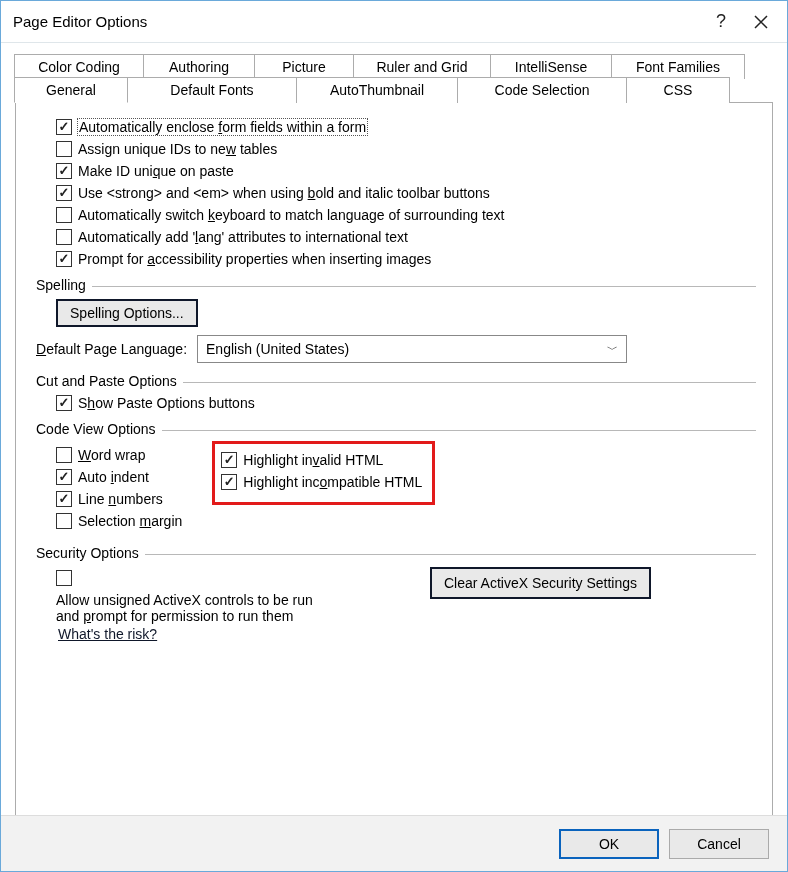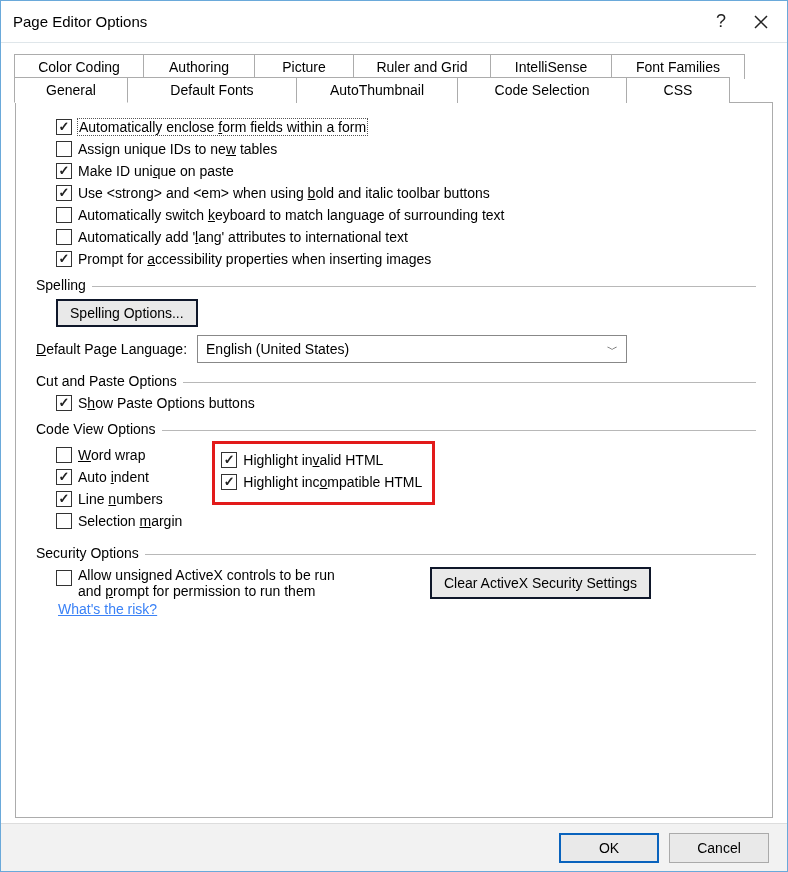--- a/index.html
+++ b/index.html
@@ -166,29 +166,29 @@
     padding: 4px 10px 6px 6px;
     margin-top: -2px;
   }
   .securityrow {
     display: flex;
     align-items: flex-start;
     gap: 14px;
     margin-top: 4px;
   }
   .link {
-    color: #3b82f6;
+    color: #0f172a;
     text-decoration: underline;
     cursor: pointer;
     display: inline-block;
     margin-top: 2px;
     margin-left: 22px;
   }
   .footer {
-    height: 48px;
+    height: 56px;
     background: #f2f2f2;
     border-top: 1px solid #ddd;
     display: flex;
     justify-content: flex-end;
     align-items: center;
     gap: 10px;
     padding: 0 18px;
   }
   .fbtn {
     width: 100px;
@@ -331,21 +331,21 @@
             </div>
           </div>
         </div>
 
         <div class="group">
           <div class="group-head">
             <span>Security Options</span>
             <span class="gline"></span>
           </div>
           <div class="securityrow" style="margin-left:20px;">
-            <div style="display:flex; gap:6px; align-items:flex-start; width:360px;">
+            <div style="display:flex; gap:6px; align-items:flex-start; width:360px;flex-direction:column;">
               <span class="checkbox" style="margin-top:3px;"></span>
               <span class="label" style="white-space:normal;">
                 <span>Allow unsigned ActiveX controls to be run</span><br>
                 <span>and </span><span class="u">p</span><span>rompt for permission to run them</span>
               </span>
             </div>
             <span class="btn" style="padding:6px 12px;"><span>Cl</span><span class="u">e</span><span>ar ActiveX Security Settings</span></span>
           </div>
           <a class="link">What's the risk?</a>
         </div>

